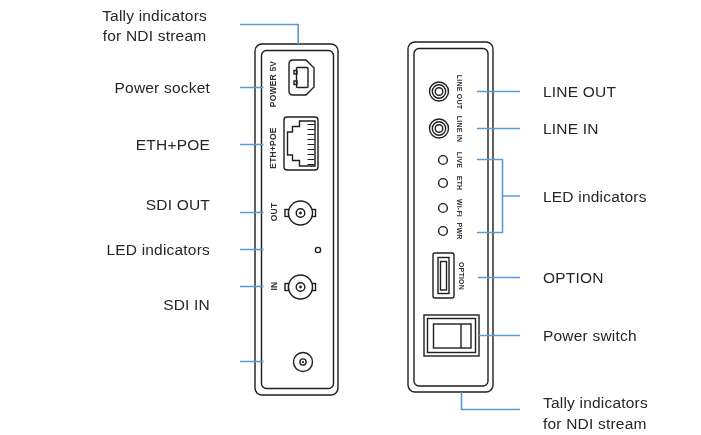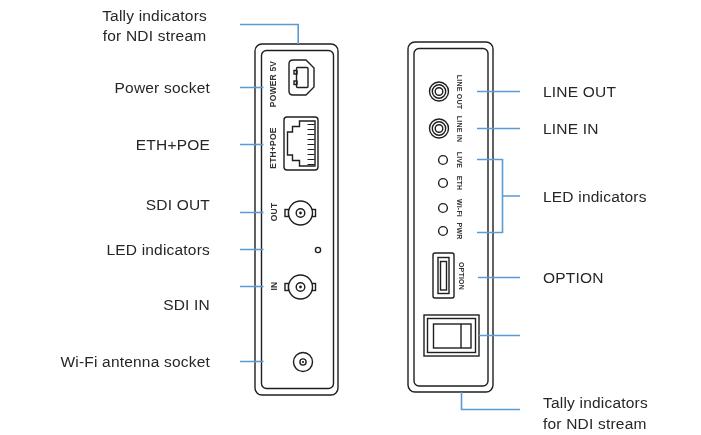--- a/index.html
+++ b/index.html
@@ -147,26 +147,26 @@
 
   <div class="tally-left">
     <div>Tally indicators</div>
     <div>for NDI stream</div>
   </div>
   <div class="label lbl-l" style="top:88px">Power socket</div>
   <div class="label lbl-l" style="top:145px">ETH+POE</div>
   <div class="label lbl-l" style="top:205px">SDI OUT</div>
   <div class="label lbl-l" style="top:250px">LED indicators</div>
   <div class="label lbl-l" style="top:305px">SDI IN</div>
-  <div class="label lbl-l" style="top:362px">Wi-Fi antenna socket</div>
 
   <div class="label lbl-r" style="top:92px">LINE OUT</div>
   <div class="label lbl-r" style="top:129px">LINE IN</div>
   <div class="label lbl-r" style="top:197px">LED indicators</div>
   <div class="label lbl-r" style="top:278px">OPTION</div>
+  <div class="label lbl-r" style="top:336px">Power switch</div>
   <div class="tally-right">
     <div>Tally indicators</div>
     <div>for NDI stream</div>
   </div>
 
   <div class="panel-text rot-ccw" style="left:273px;top:84px">POWER 5V</div>
   <div class="panel-text rot-ccw" style="left:273px;top:148px">ETH+POE</div>
   <div class="panel-text rot-ccw" style="left:273.5px;top:212px">OUT</div>
   <div class="panel-text rot-ccw" style="left:273.5px;top:286px">IN</div>
 

